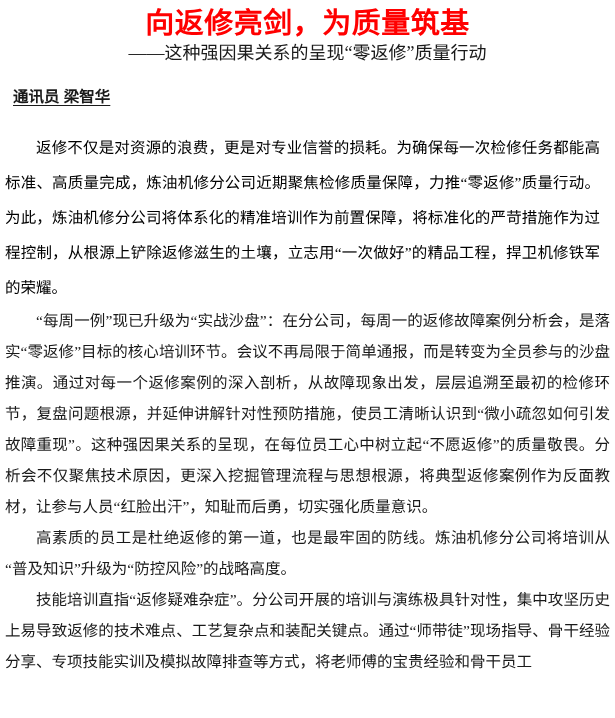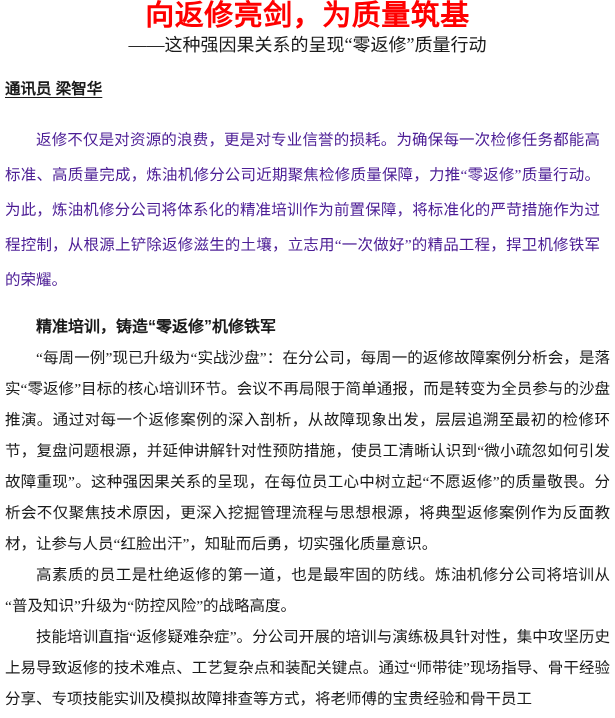--- a/index.html
+++ b/index.html
@@ -11,21 +11,21 @@
   body {
     width: 615px;
     height: 718px;
     overflow: hidden;
     font-family: "Liberation Serif", serif;
   }
   .page {
     box-sizing: border-box;
     width: 615px;
     height: 718px;
-    padding: 0 5px 0 5px;
+    padding: 8px 5px 0 5px;
     background: #ffffff;
   }
   .title {
     font-family: "Liberation Sans", sans-serif;
     font-weight: 700;
     font-size: 29px;
     line-height: 31px;
     color: #ff0000;
     text-align: center;
     margin: 0;
@@ -39,32 +39,32 @@
     text-align: center;
     margin: 4px 0 0 0;
     color: #1a1a1a;
   }
   .byline {
     display: inline-block;
     font-family: "Liberation Sans", sans-serif;
     font-weight: 700;
     font-size: 15.5px;
     line-height: 19px;
-    margin: 23px 0 0 0;
+    margin: 23px 0 0 8px;
     text-decoration: underline;
     text-underline-offset: 3px;
     color: #1a1a1a;
   }
   .intro-para {
     font-size: 15.5px;
     line-height: 35px;
     text-align: justify;
     text-indent: 31px;
     margin: 24px 10px 0 0;
-    color: #4c1d95;
+    color: #000000;
   }
   .section-heading {
     font-family: "Liberation Sans", sans-serif;
     font-weight: 700;
     font-size: 16px;
     line-height: 31px;
     text-indent: 31px;
     margin: 14px 0 0 0;
     color: #1a1a1a;
   }
@@ -85,21 +85,20 @@
   <h1 class="title">向返修亮剑，为质量筑基</h1>
 
   <h2 class="subtitle">——这种强因果关系的呈现“零返修”质量行动</h2>
 
   <div>
     <span class="byline">通讯员 梁智华</span>
   </div>
 
   <p class="intro-para">返修不仅是对资源的浪费，更是对专业信誉的损耗。为确保每一次检修任务都能高标准、高质量完成，炼油机修分公司近期聚焦检修质量保障，力推“零返修”质量行动。为此，炼油机修分公司将体系化的精准培训作为前置保障，将标准化的严苛措施作为过程控制，从根源上铲除返修滋生的土壤，立志用“一次做好”的精品工程，捍卫机修铁军的荣耀。</p>
 
-  <p class="section-heading">精准培训，铸造“零返修”机修铁军</p>
 
   <p class="body-para">“每周一例”现已升级为“实战沙盘”：在分公司，每周一的返修故障案例分析会，是落实“零返修”目标的核心培训环节。会议不再局限于简单通报，而是转变为全员参与的沙盘推演。通过对每一个返修案例的深入剖析，从故障现象出发，层层追溯至最初的检修环节，复盘问题根源，并延伸讲解针对性预防措施，使员工清晰认识到“微小疏忽如何引发故障重现”。这种强因果关系的呈现，在每位员工心中树立起“不愿返修”的质量敬畏。分析会不仅聚焦技术原因，更深入挖掘管理流程与思想根源，将典型返修案例作为反面教材，让参与人员“红脸出汗”，知耻而后勇，切实强化质量意识。</p>
 
   <p class="body-para">高素质的员工是杜绝返修的第一道，也是最牢固的防线。炼油机修分公司将培训从“普及知识”升级为“防控风险”的战略高度。</p>
 
   <p class="body-para">技能培训直指“返修疑难杂症”。分公司开展的培训与演练极具针对性，集中攻坚历史上易导致返修的技术难点、工艺复杂点和装配关键点。通过“师带徒”现场指导、骨干经验分享、专项技能实训及模拟故障排查等方式，将老师傅的宝贵经验和骨干员工</p>
 
 </div>
 
 </body></html>

